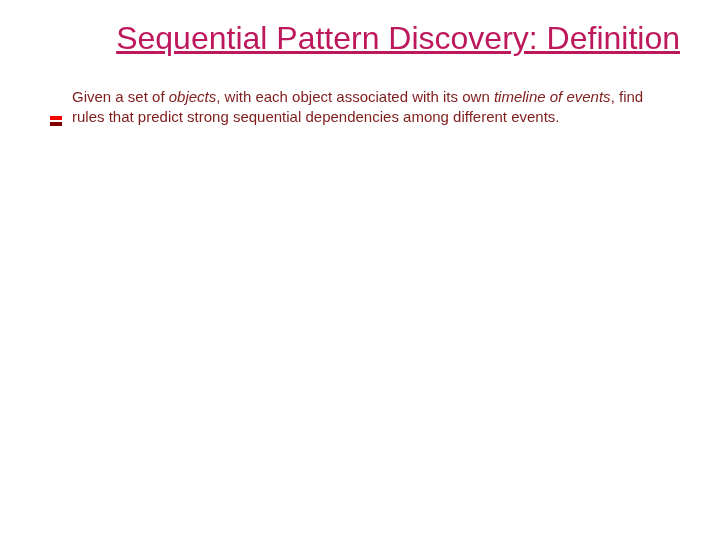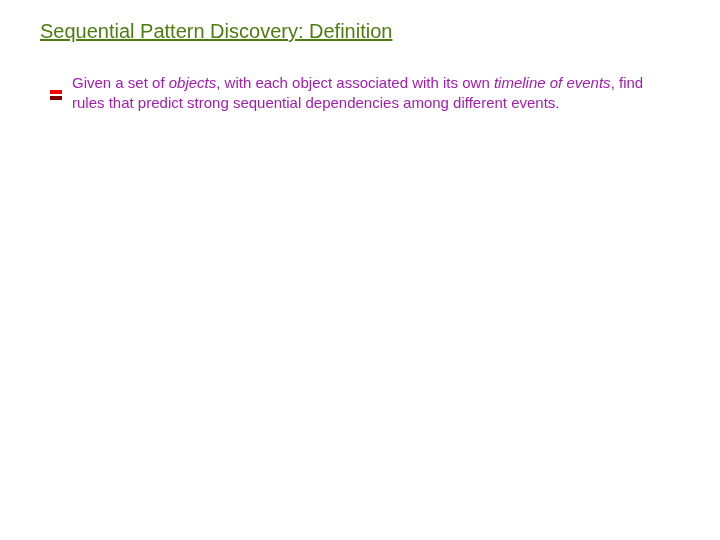--- a/index.html
+++ b/index.html
@@ -9,39 +9,39 @@
     }
     body {
       width: 720px;
       height: 540px;
       background: #ffffff;
       font-family: Arial, Helvetica, sans-serif;
       padding: 20px 0 0 0;
       overflow: hidden;
     }
     .title {
-      font-size: 20px;
-      color: #4d7c0f;
+      font-size: 32px;
+      color: #be185d;
       text-decoration: underline;
-      text-align: left;
+      text-align: right;
       margin: 0 auto 30px auto;
       font-weight: normal;
       padding: 0 40px;
     }
     .bullet-list {
       list-style: none;
       padding: 0 50px 0 50px;
     }
     .bullet-item {
       display: flex;
-      align-items: center;
+      align-items: flex-end;
       margin-bottom: 60px;
       font-size: 15px;
       line-height: 1.3;
-      color: #a21caf;
+      color: #7f1d1d;
     }
     .bullet-marker {
       flex-shrink: 0;
       width: 12px;
       height: 10px;
       margin-right: 10px;
       margin-top: 4px;
       display: flex;
       flex-direction: column;
       justify-content: space-between;

